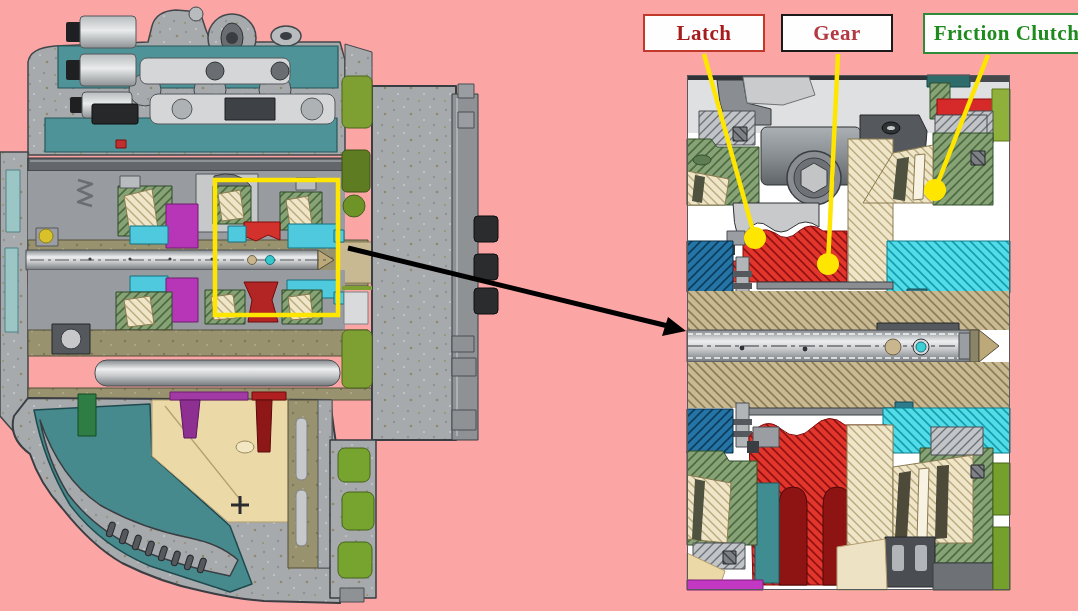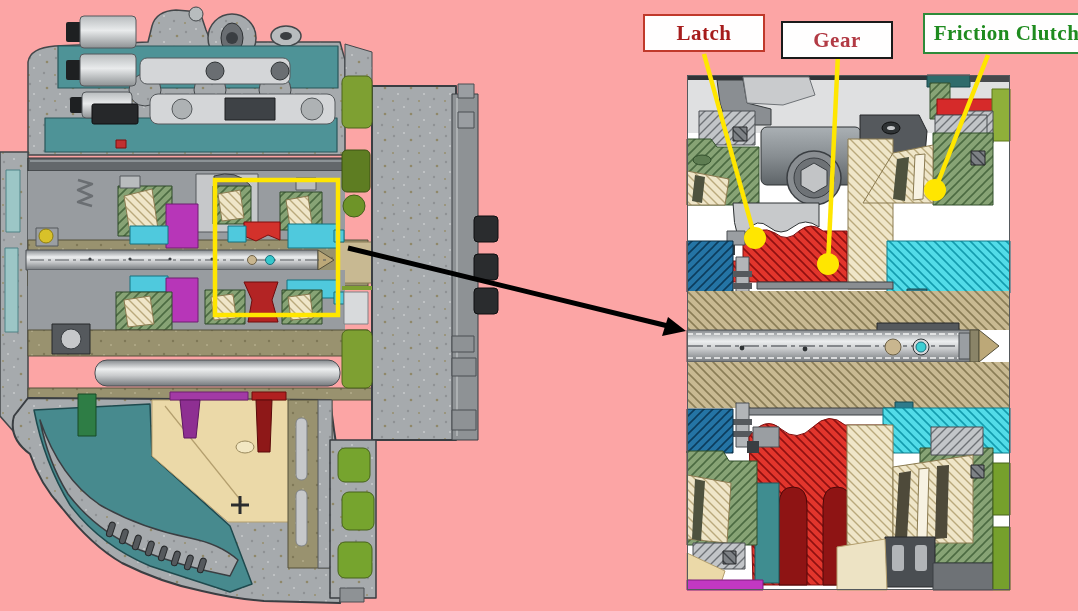--- a/index.html
+++ b/index.html
@@ -4,21 +4,21 @@
 <style>
   html,body{margin:0;padding:0;background:#fff;}
   #stage{position:relative;width:1078px;height:611px;background:#fca5a5;overflow:hidden;
          font-family:Liberation Serif, serif;}
   #scene{position:absolute;left:0;top:0;}
   .callout-label{position:absolute;display:flex;align-items:center;justify-content:center;
     background:#fffefe;font-weight:bold;font-size:21px;letter-spacing:.5px;box-sizing:border-box;}
   #label-latch{left:643px;top:14px;width:122px;height:38px;
     border:2px solid var(--latch-border,#c0392b);color:var(--latch-text,#a61c1c);}
   #label-gear{left:781px;top:14px;width:112px;height:38px;
-    border:2px solid var(--gear-border,#1a1a1a);color:var(--gear-text,#b23a44);margin-top:7px;}
+    border:2px solid var(--gear-border,#1a1a1a);color:var(--gear-text,#b23a44);}
   #label-friction-clutch{left:907px;top:13px;width:167px;height:41px;
     border:2px solid var(--friction-clutch-border,#2e8b3a);color:var(--friction-clutch-text,#1f8b1f);margin-left:16px;}
 </style>
 </head>
 <body>
 
 <div id="stage">
 
 <svg id="scene" width="1078" height="611" viewBox="0 0 1078 611">
 <defs>

